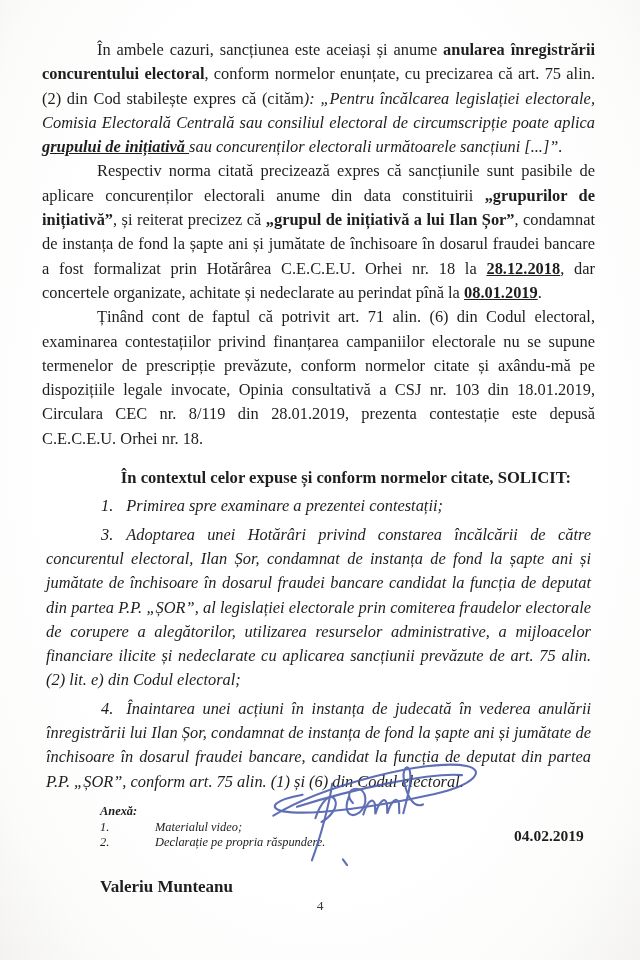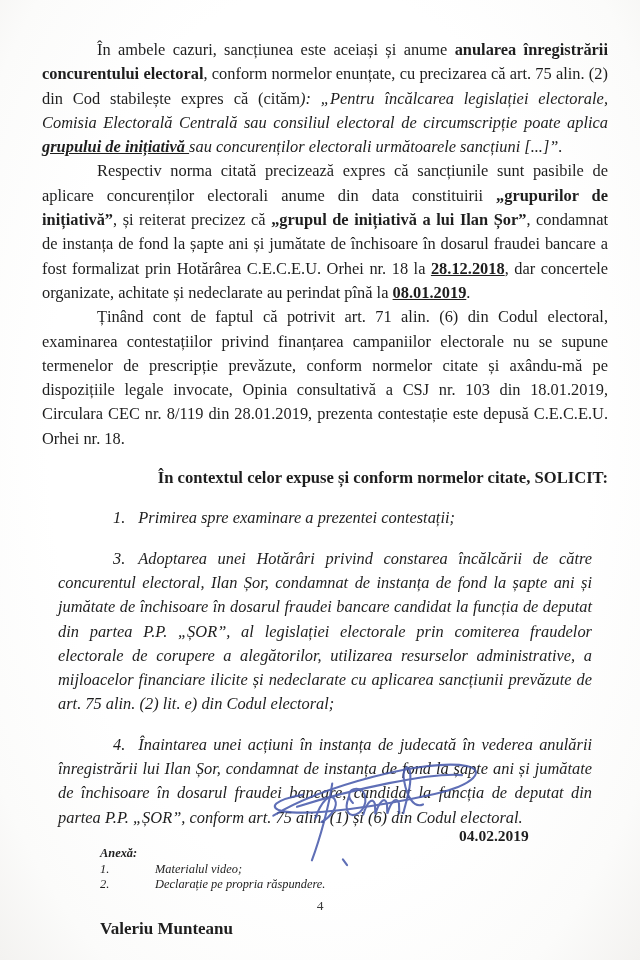--- a/index.html
+++ b/index.html
@@ -1,21 +1,21 @@
 <!DOCTYPE html>
 <html><head>
 <meta charset="utf-8">
 <style>
   html,body{margin:0;padding:0;background:#e8e8e8;}
   .page{
     position:relative;
     width:640px;height:960px;
     margin:0 auto;
     box-sizing:border-box;
-    padding:38px 32px 0 42px;
+    padding:38px 45px 0 42px;
     background:
       radial-gradient(ellipse at 50% 45%, #ffffff 60%, #fbfbfa 85%, #f3f2f0 100%);
     color:#1e1e1e;
     font-family:"Liberation Serif","DejaVu Serif",serif;
     overflow:hidden;
   }
   p.body-par{
     margin:0;
     text-align:justify;
     text-indent:55px;
@@ -24,24 +24,24 @@
   }
   .b{font-weight:bold;}
   .i{font-style:italic;}
   .u{text-decoration:underline;}
   .solicit-heading{
     margin:15px 0 1px 0;
     text-indent:55px;
     font-weight:bold;
     font-size:16.6px;
     line-height:24.3px;
-    text-align:right;
+    text-align:center;
   }
   p.item{
-    margin:16px;
+    margin:4px;
     text-align:justify;
     text-indent:55px;
     font-style:italic;
     font-size:16.4px;
     line-height:24.3px;
   }
   p.item .num{margin-right:13px;}
   .annex{
     margin:10px 0 0 58px;
     font-size:12.4px;
@@ -52,21 +52,21 @@
   .annex-item{margin:0;}
   .annex-item .anum{display:inline-block;width:55px;}
   .closing{
     margin:24px 0 0 58px;
     font-weight:bold;
     font-size:17px;
     line-height:23px;
   }
   .doc-date{
     position:absolute;
-    left:459px;top:827px;
+    left:514px;top:827px;
     font-weight:bold;
     font-size:15.5px;
   }
   .page-number{
     position:absolute;
     left:0;right:0;top:898px;
     text-align:center;
     font-size:13.5px;
     color:#3a3a3a;
   }

